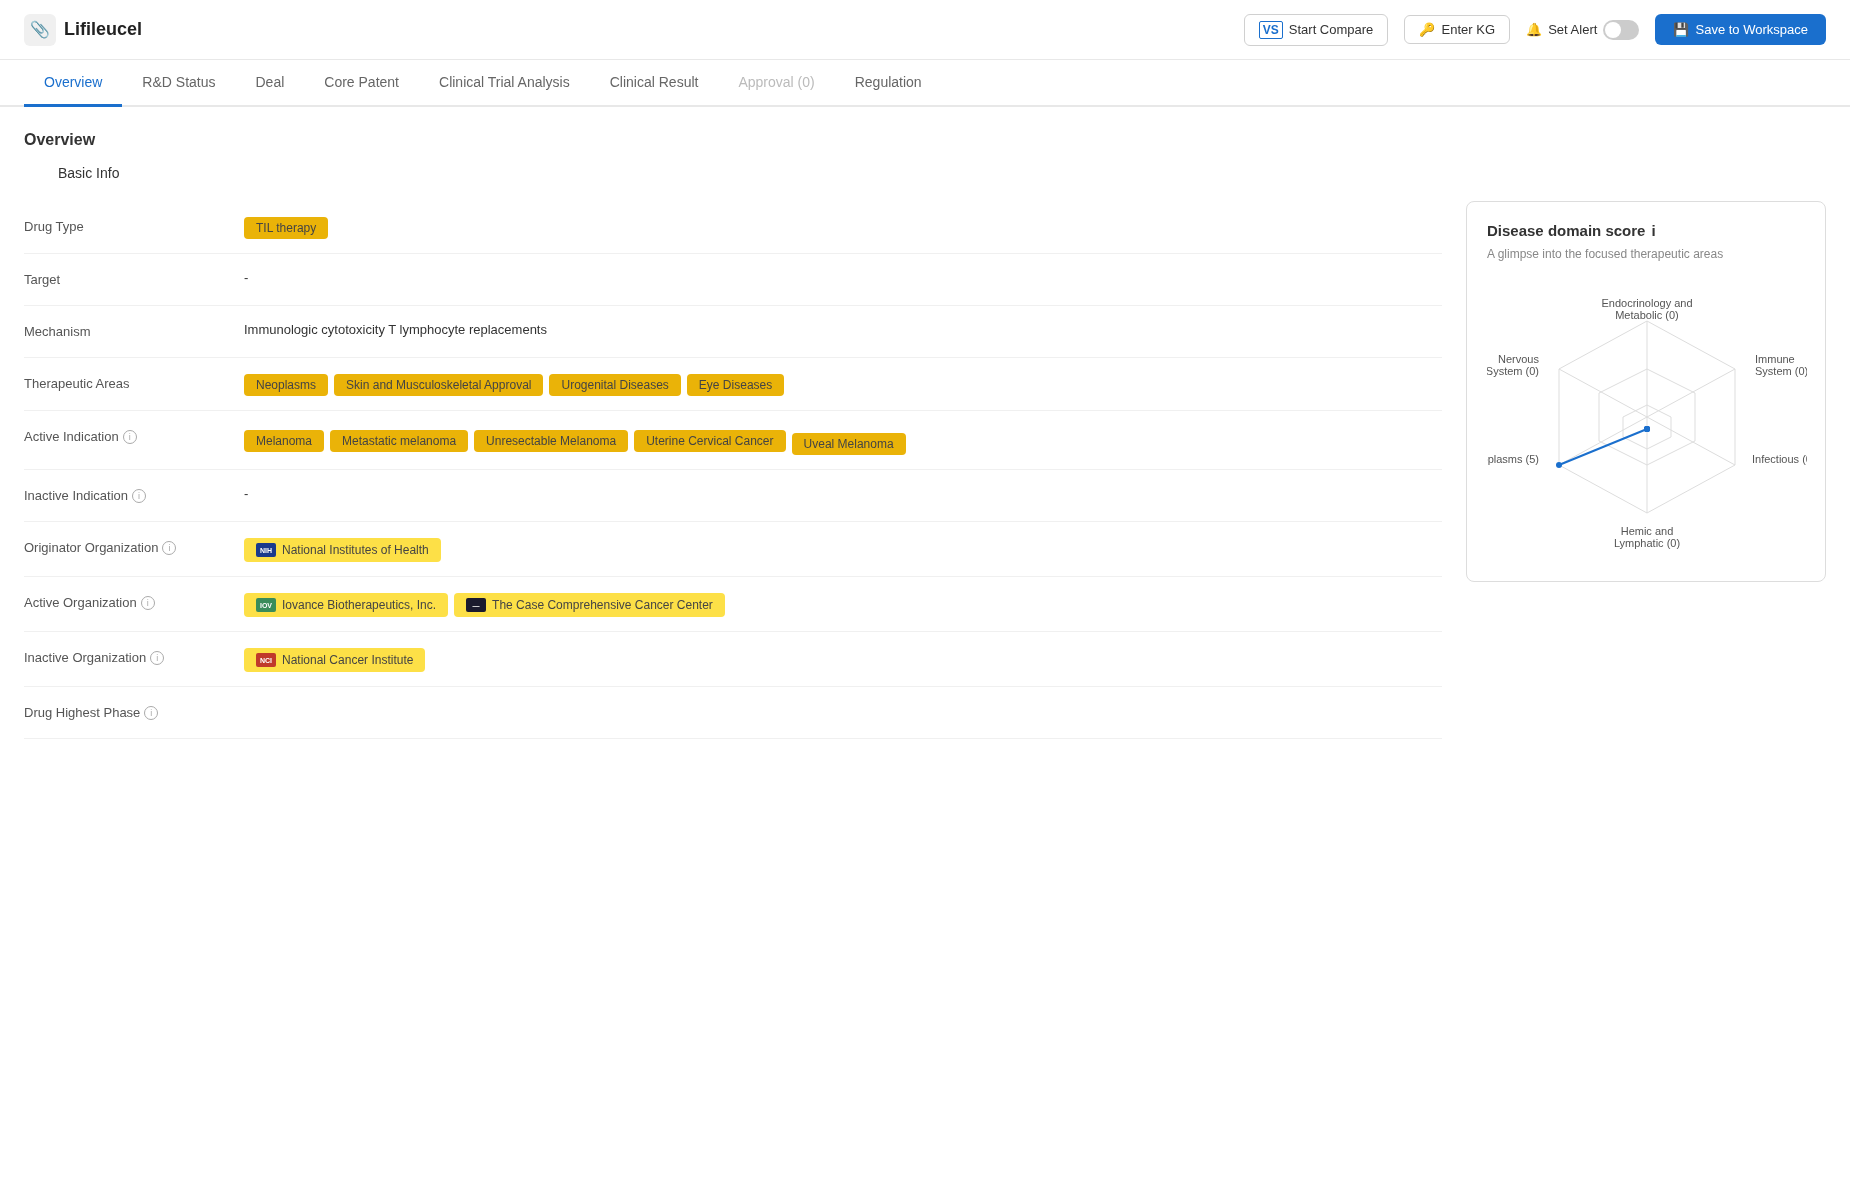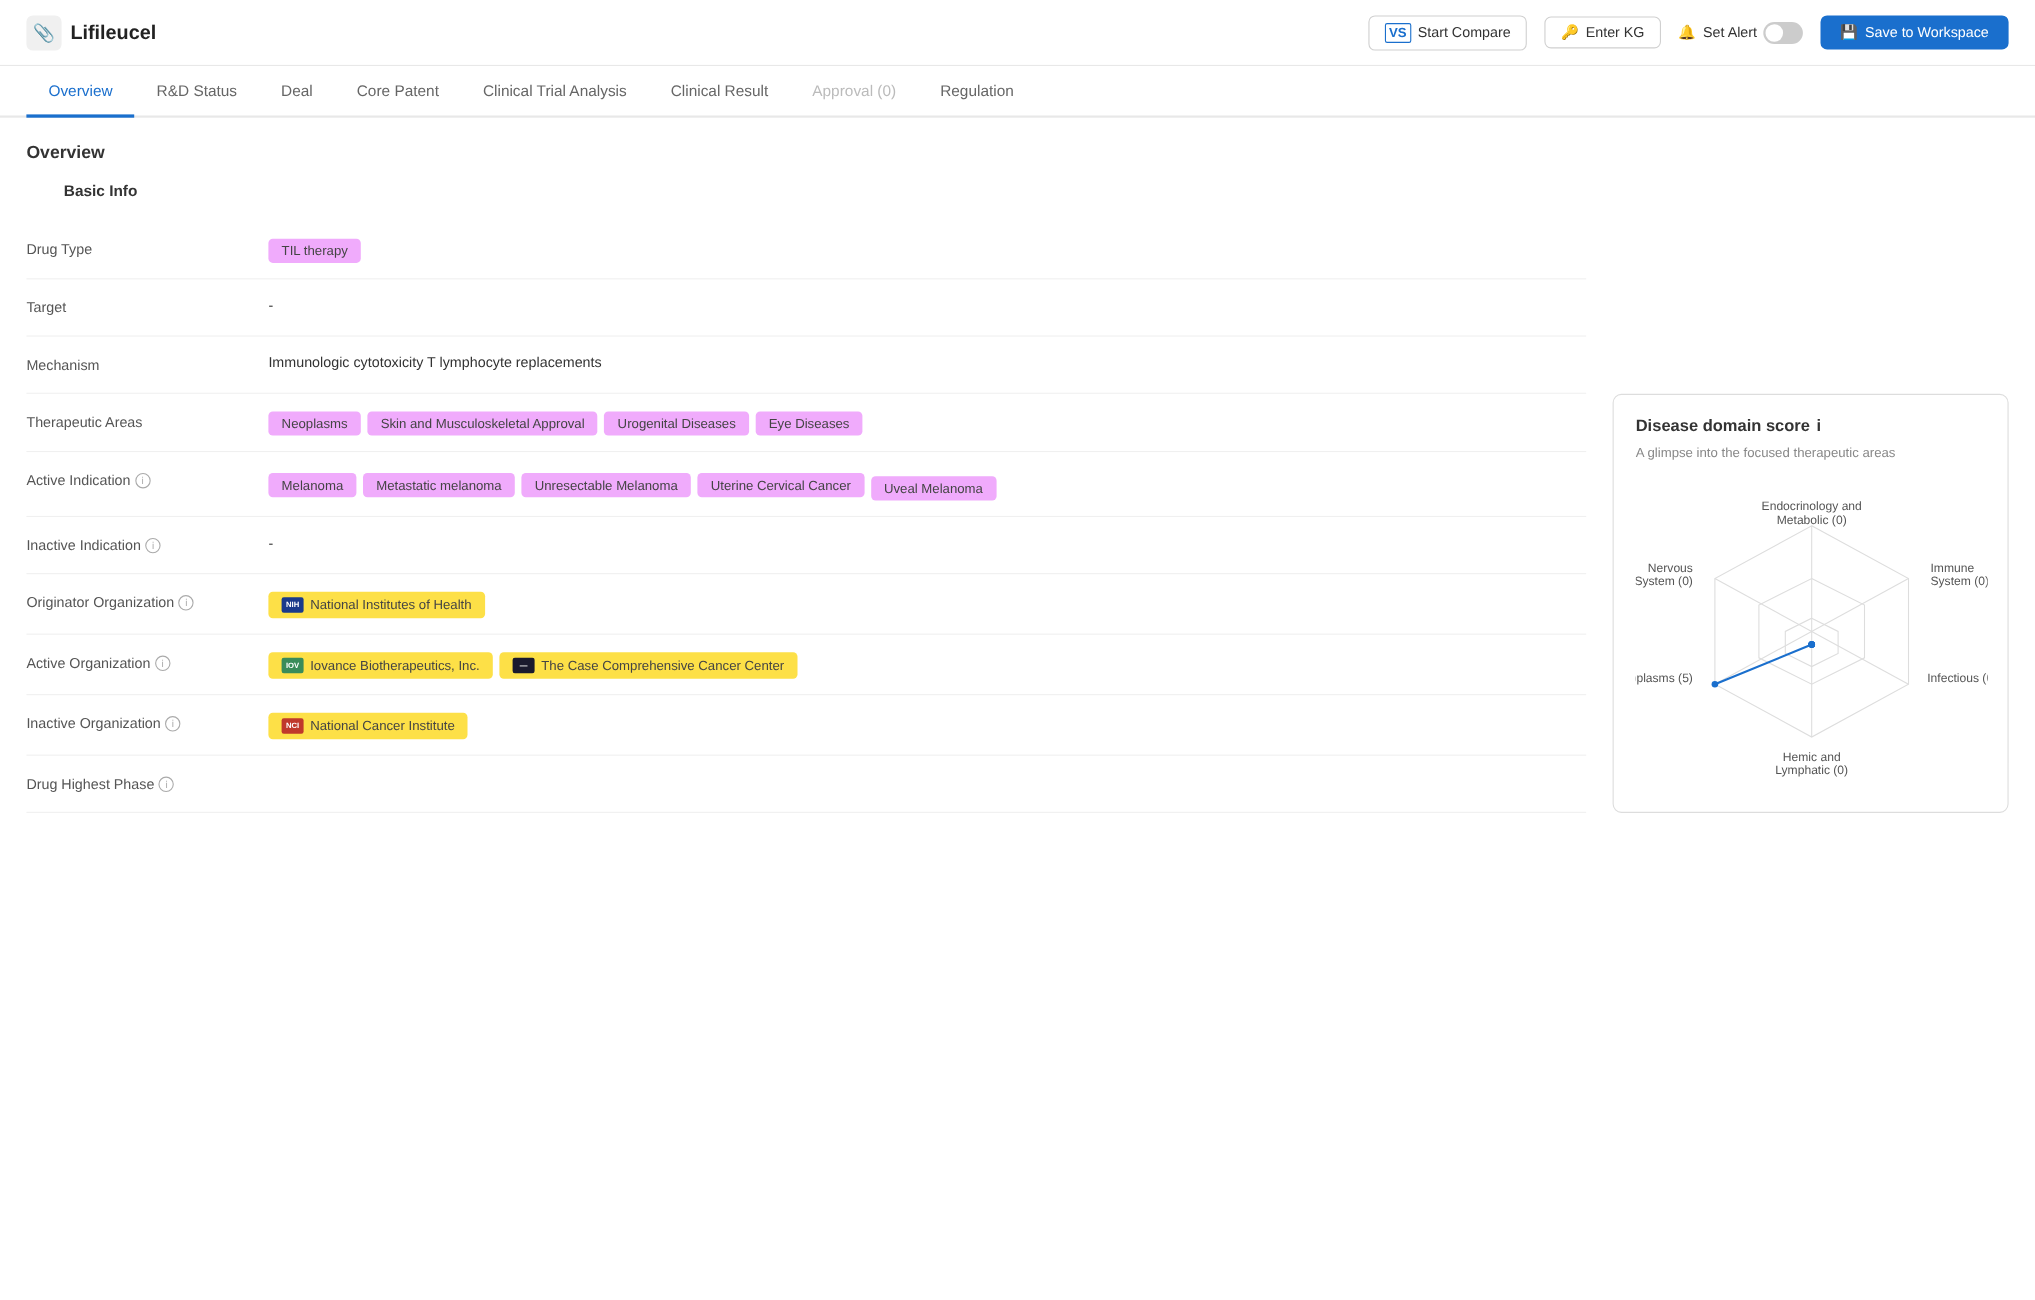--- a/index.html
+++ b/index.html
@@ -110,29 +110,28 @@
       padding: 24px 24px;
       max-width: 1850px;
     }
     .section-title {
       font-size: 16px;
       font-weight: 700;
       margin-bottom: 16px;
     }
     .subsection-title {
       font-size: 14px;
-      font-weight: 700;
+      font-weight: 400;
       margin-bottom: 20px;
       padding-left: 34px;
     }
 
     .main-layout {
       display: flex;
       gap: 24px;
-      align-items: flex-end;
     }
     .left-panel { flex: 1; }
     .right-panel { width: 360px; flex-shrink: 0; }
 
     
     .info-row {
       display: flex;
       padding: 14px 0;
       border-bottom: 1px solid #f0f0f0;
       align-items: flex-start;
@@ -164,21 +163,21 @@
       font-size: 13px;
       color: #333;
       display: flex;
       flex-wrap: wrap;
       gap: 6px;
       align-items: center;
       padding-top: 2px;
     }
     .tag {
       padding: 4px 12px;
-      background: #f0abfc;
+      background: #eab308;
       border-radius: 4px;
       font-size: 12px;
       color: #444;
       white-space: nowrap;
     }
     .tag-blue {
       color: #1a6fcd;
       padding: 0;
       background: none;
       font-size: 12px;

